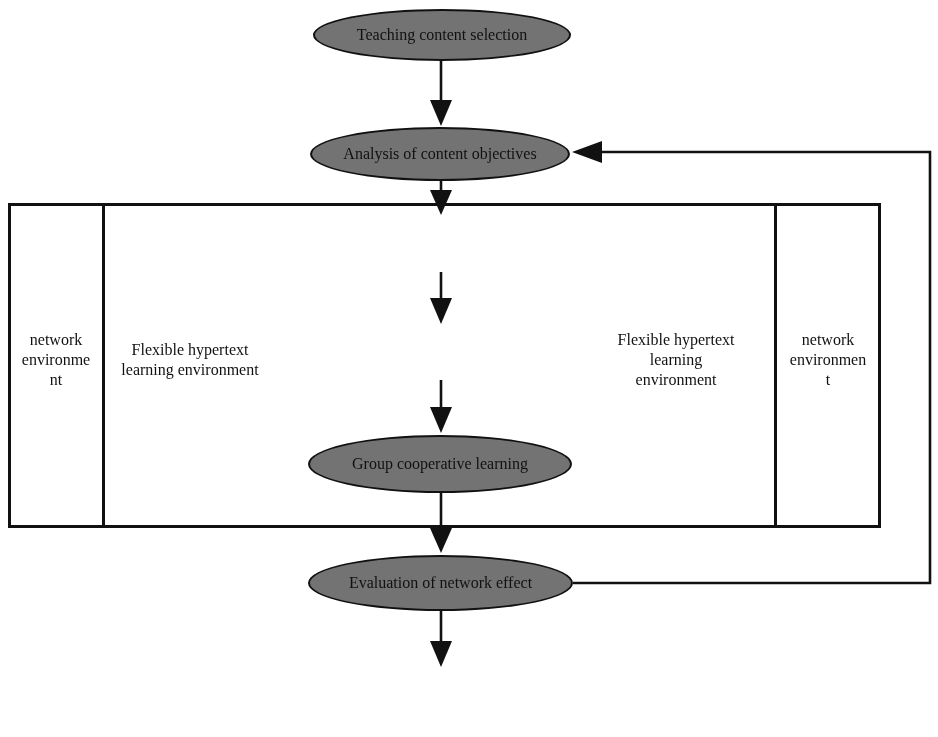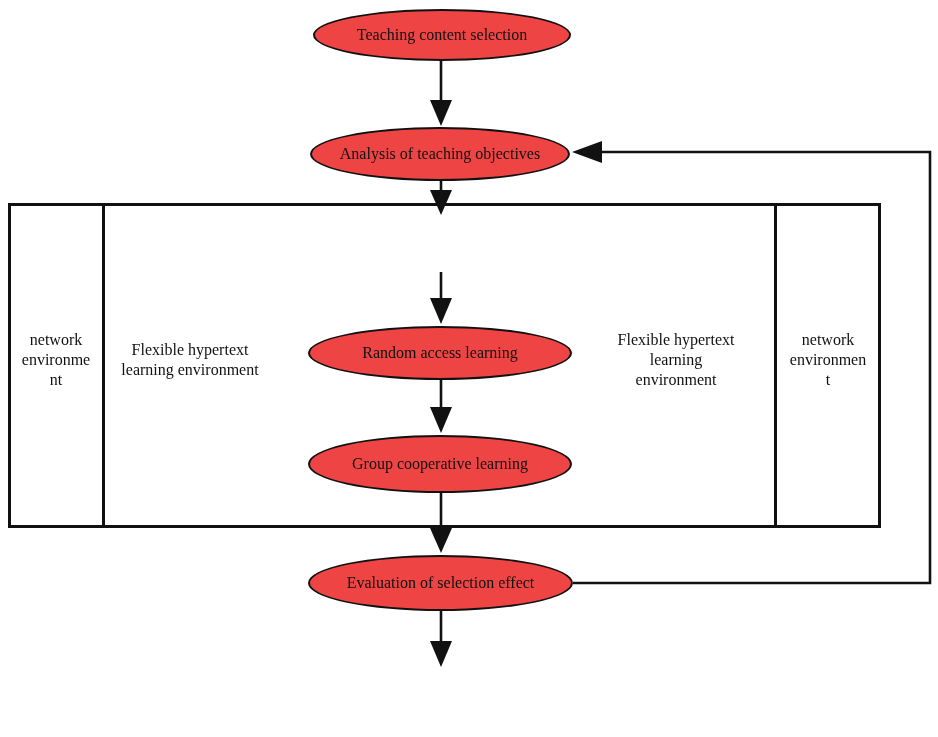--- a/index.html
+++ b/index.html
@@ -16,21 +16,21 @@
   .node {
     position: absolute;
     border: 2.5px solid #111111;
     border-radius: 50%;
     display: flex;
     align-items: center;
     justify-content: center;
     text-align: center;
     font-size: 16px;
     line-height: 1.15;
-    background: #ef4444;
+    background: #737373;
     z-index: 3;
   }
   .rect-outer {
     position: absolute;
     left: 8px; top: 203px;
     width: 873px; height: 325px;
     border: 3px solid #111111;
     background: transparent;
     z-index: 1;
   }
@@ -94,24 +94,23 @@
   <div class="side-label" id="label-flexible-left">Flexible hypertext
 learning environment</div>
   <div class="side-label" id="label-flexible-right">Flexible hypertext
 learning
 environment</div>
   <div class="side-label" id="label-network-right">network
 environmen
 t</div>
 
   <div class="node" id="node-teaching">Teaching content selection</div>
-  <div class="node" id="node-analysis">Analysis of teaching objectives</div>
-  <div class="node" id="node-random">Random access learning</div>
+  <div class="node" id="node-analysis">Analysis of content objectives</div>
   <div class="node" id="node-group">Group cooperative learning</div>
-  <div class="node" id="node-evaluation">Evaluation of selection effect</div>
+  <div class="node" id="node-evaluation">Evaluation of network effect</div>
 
   <svg class="arrows" viewBox="0 0 938 737" xmlns="http://www.w3.org/2000/svg">
 
     <g>
       <line x1="441" y1="61" x2="441" y2="103"></line>
       <polygon points="430,100 452,100 441,126"></polygon>
     </g>
 
     <g>
       <line x1="441" y1="181" x2="441" y2="193"></line>

